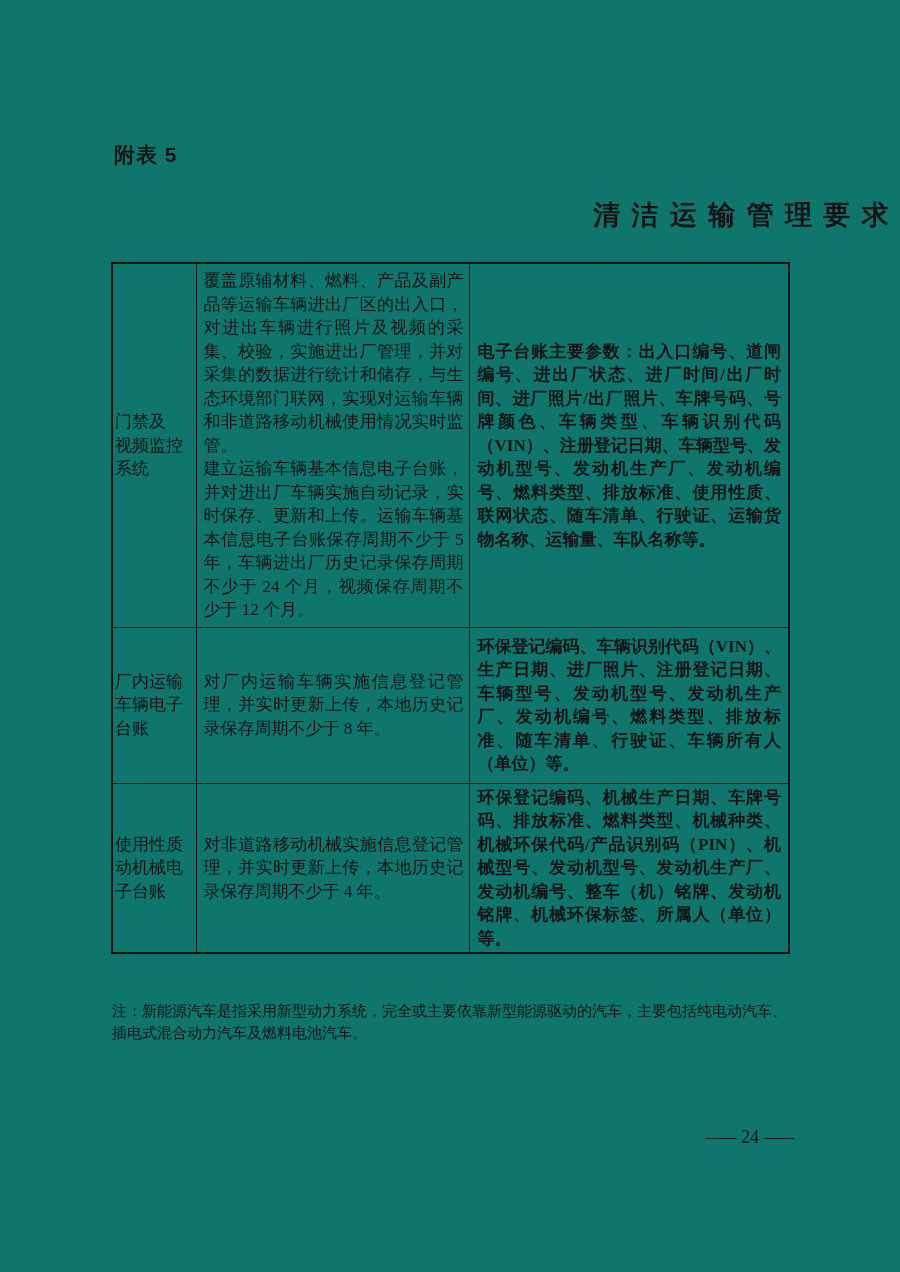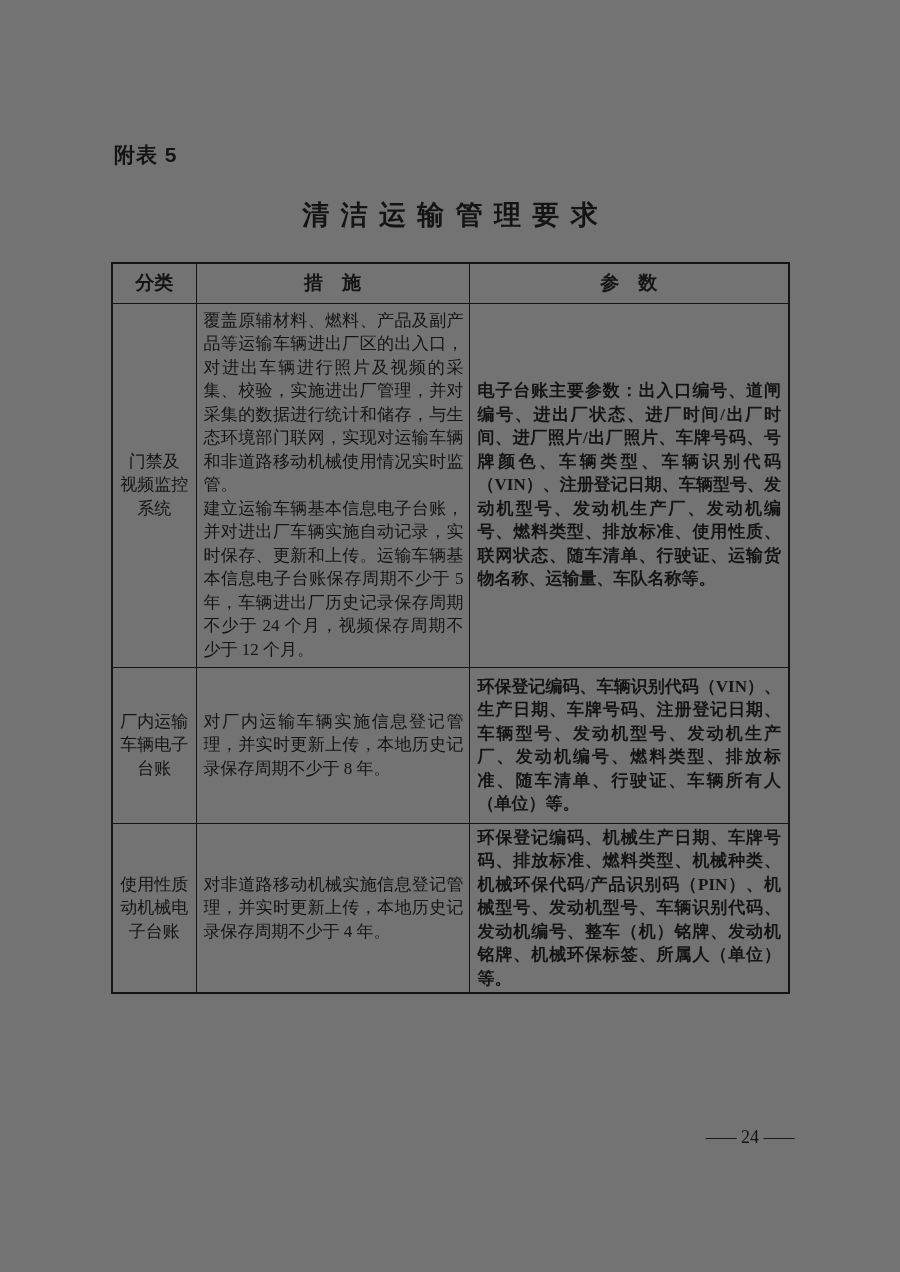--- a/index.html
+++ b/index.html
@@ -1,32 +1,32 @@
 <!DOCTYPE html>
 <html><head>
 <meta charset="utf-8">
 <style>
   html,body{margin:0;padding:0;background:#e8e8e8;}
   .page{
     position:relative;
     width:900px;height:1272px;
     margin:0 auto;
-    background:#737373;
+    background:#0f766e;
     color:#141414;
     font-family:"Liberation Serif","DejaVu Serif",serif;
     overflow:hidden;
   }
   .doc-label{
     position:absolute;left:114px;top:141px;
     font-family:"Liberation Sans","DejaVu Sans",sans-serif;
     font-weight:700;font-size:21px;letter-spacing:1px;
   }
   .doc-title{
     position:absolute;left:0;right:0;top:197px;
-    text-align:center;
+    text-align:right;
     font-family:"Liberation Sans","DejaVu Sans",sans-serif;
     font-weight:700;font-size:27px;
     letter-spacing:0.42em;text-indent:0.42em;
   }
   table.req{
     position:absolute;left:111px;top:262px;
     border-collapse:collapse;table-layout:fixed;
     border:2px solid #141414;
   }
   table.req th,table.req td{
@@ -40,21 +40,20 @@
     text-align:center;vertical-align:middle;
   }
   table.req td{
     font-size:17px;line-height:23.5px;
     vertical-align:middle;
   }
   tr.row-1{height:364px;}
   tr.row-2{height:156px;}
   tr.row-3{height:166px;}
   td.cat{
-    text-align:center;
     white-space:pre-line;
     padding:2px 2px;
   }
   td.measures{
     white-space:pre-line;
     text-align:justify;
     padding:2px 5px 2px 7px;
   }
   td.params{
     text-align:justify;
@@ -86,50 +85,47 @@
 
   <div class="doc-title">清洁运输管理要求</div>
 
   <table class="req">
     <colgroup>
       <col style="width:84px">
       <col style="width:273px">
       <col style="width:320px">
     </colgroup>
     <tbody>
-        <tr class="row-header">
-      <th>分类</th>
-      <th>措　施</th>
-      <th>参　数</th>
-    </tr>
     <tr class="row-1">
       <td class="cat">门禁及
 视频监控
 系统</td>
       <td class="measures">覆盖原辅材料、燃料、产品及副产品等运输车辆进出厂区的出入口，对进出车辆进行照片及视频的采集、校验，实施进出厂管理，并对采集的数据进行统计和储存，与生态环境部门联网，实现对运输车辆和非道路移动机械使用情况实时监管。
 建立运输车辆基本信息电子台账，并对进出厂车辆实施自动记录，实时保存、更新和上传。运输车辆基本信息电子台账保存周期不少于 5 年，车辆进出厂历史记录保存周期不少于 24 个月，视频保存周期不少于 12 个月。</td>
       <td class="params">电子台账主要参数：出入口编号、道闸编号、进出厂状态、进厂时间/出厂时间、进厂照片/出厂照片、车牌号码、号牌颜色、车辆类型、车辆识别代码（VIN）、注册登记日期、车辆型号、发动机型号、发动机生产厂、发动机编号、燃料类型、排放标准、使用性质、联网状态、随车清单、行驶证、运输货物名称、运输量、车队名称等。</td>
     </tr>
     <tr class="row-2">
       <td class="cat">厂内运输
 车辆电子
 台账</td>
       <td class="measures">对厂内运输车辆实施信息登记管理，并实时更新上传，本地历史记录保存周期不少于 8 年。</td>
-      <td class="params">环保登记编码、车辆识别代码（VIN）、生产日期、车牌号码、注册登记日期、车辆型号、发动机型号、发动机生产厂、发动机编号、燃料类型、排放标准、随车清单、行驶证、车辆所有人（单位）等。</td>
+      <td class="params">环保登记编码、车辆识别代码（VIN）、生产日期、进厂照片、注册登记日期、车辆型号、发动机型号、发动机生产厂、发动机编号、燃料类型、排放标准、随车清单、行驶证、车辆所有人（单位）等。</td>
     </tr>
     <tr class="row-3">
       <td class="cat">使用性质
 动机械电
 子台账</td>
       <td class="measures">对非道路移动机械实施信息登记管理，并实时更新上传，本地历史记录保存周期不少于 4 年。</td>
-      <td class="params">环保登记编码、机械生产日期、车牌号码、排放标准、燃料类型、机械种类、机械环保代码/产品识别码（PIN）、机械型号、发动机型号、车辆识别代码、发动机编号、整车（机）铭牌、发动机铭牌、机械环保标签、所属人（单位）等。</td>
+      <td class="params">环保登记编码、机械生产日期、车牌号码、排放标准、燃料类型、机械种类、机械环保代码/产品识别码（PIN）、机械型号、发动机型号、发动机生产厂、发动机编号、整车（机）铭牌、发动机铭牌、机械环保标签、所属人（单位）等。</td>
     </tr>
   </tbody>
     </table>
 
+  <div class="note">注：新能源汽车是指采用新型动力系统，完全或主要依靠新型能源驱动的汽车，主要包括纯电动汽车、
+插电式混合动力汽车及燃料电池汽车。</div>
 
   <div class="page-number">
     <span class="dash">—</span>
     <span>24</span>
     <span class="dash">—</span>
   </div>
 
 </div>
 
 </body></html>

